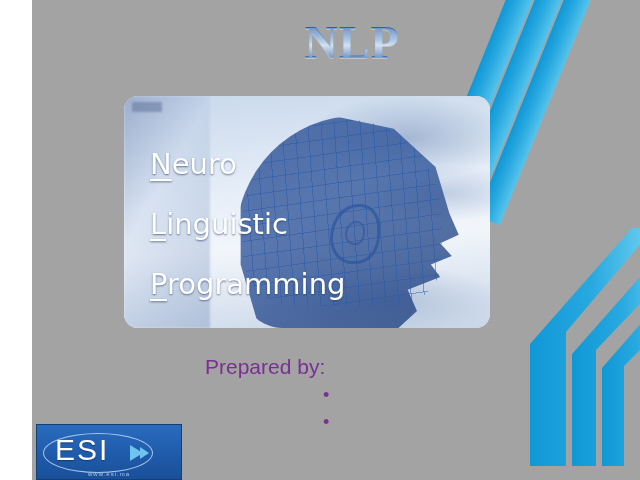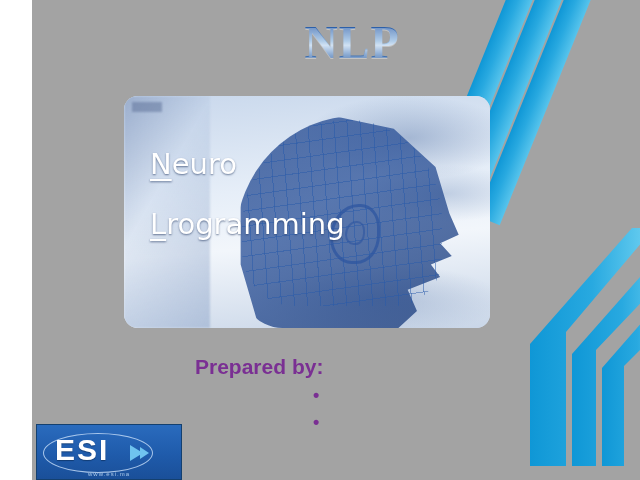--- a/index.html
+++ b/index.html
@@ -168,25 +168,25 @@
     top: 222px;
     width: 152px;
     height: 258px;
     pointer-events: none;
   }
   #stripes-bottom svg { display: block; }
 
   
   #prepared {
     position: absolute;
-    left: 163px;
+    left: 173px;
     top: 354px;
     color: #7a2f93;
     font-family: "Liberation Sans", sans-serif;
-    font-weight: bold;
+    font-weight: normal;
   }
   #prepared .lead {
     font-size: 21px;
     line-height: 26px;
   }
   #prepared ul {
     list-style: none;
     margin: 2px 0 0 0;
     padding: 0;
   }
@@ -223,21 +223,21 @@
     height: 38px;
     border: 1px solid rgba(190,215,245,0.85);
     border-radius: 50%;
   }
   #logo .esi {
     position: absolute;
     left: 18px;
     top: 8px;
     color: #ffffff;
     font-family: "Liberation Sans", sans-serif;
-    font-weight: bold;
+    font-weight: normal;
     font-size: 30px;
     letter-spacing: 2px;
     line-height: 34px;
     text-shadow: 0 1px 1px rgba(10,40,80,0.6);
   }
   #logo .arrows {
     position: absolute;
     left: 93px;
     top: 18px;
   }
@@ -298,21 +298,22 @@
   </div>
 
   <div id="picture">
     <div class="sky"></div>
     <div class="leftpanel"></div>
     <div class="headsil"></div>
     <div class="mesh"></div>
     <div class="ear"></div>
     <div class="imgtext">
       <div><span class="u">N</span><span>euro</span></div>
-      <div><span class="u">L</span><span>rogramming</span></div>
+      <div><span class="u">L</span><span>inguistic</span></div>
+      <div><span class="u">P</span><span>rogramming</span></div>
     </div>
   </div>
 
   <div id="prepared">
     <div class="lead">Prepared by:</div>
     <ul>
       <li>
         <span class="bullet">•</span>
       </li>
       <li>

